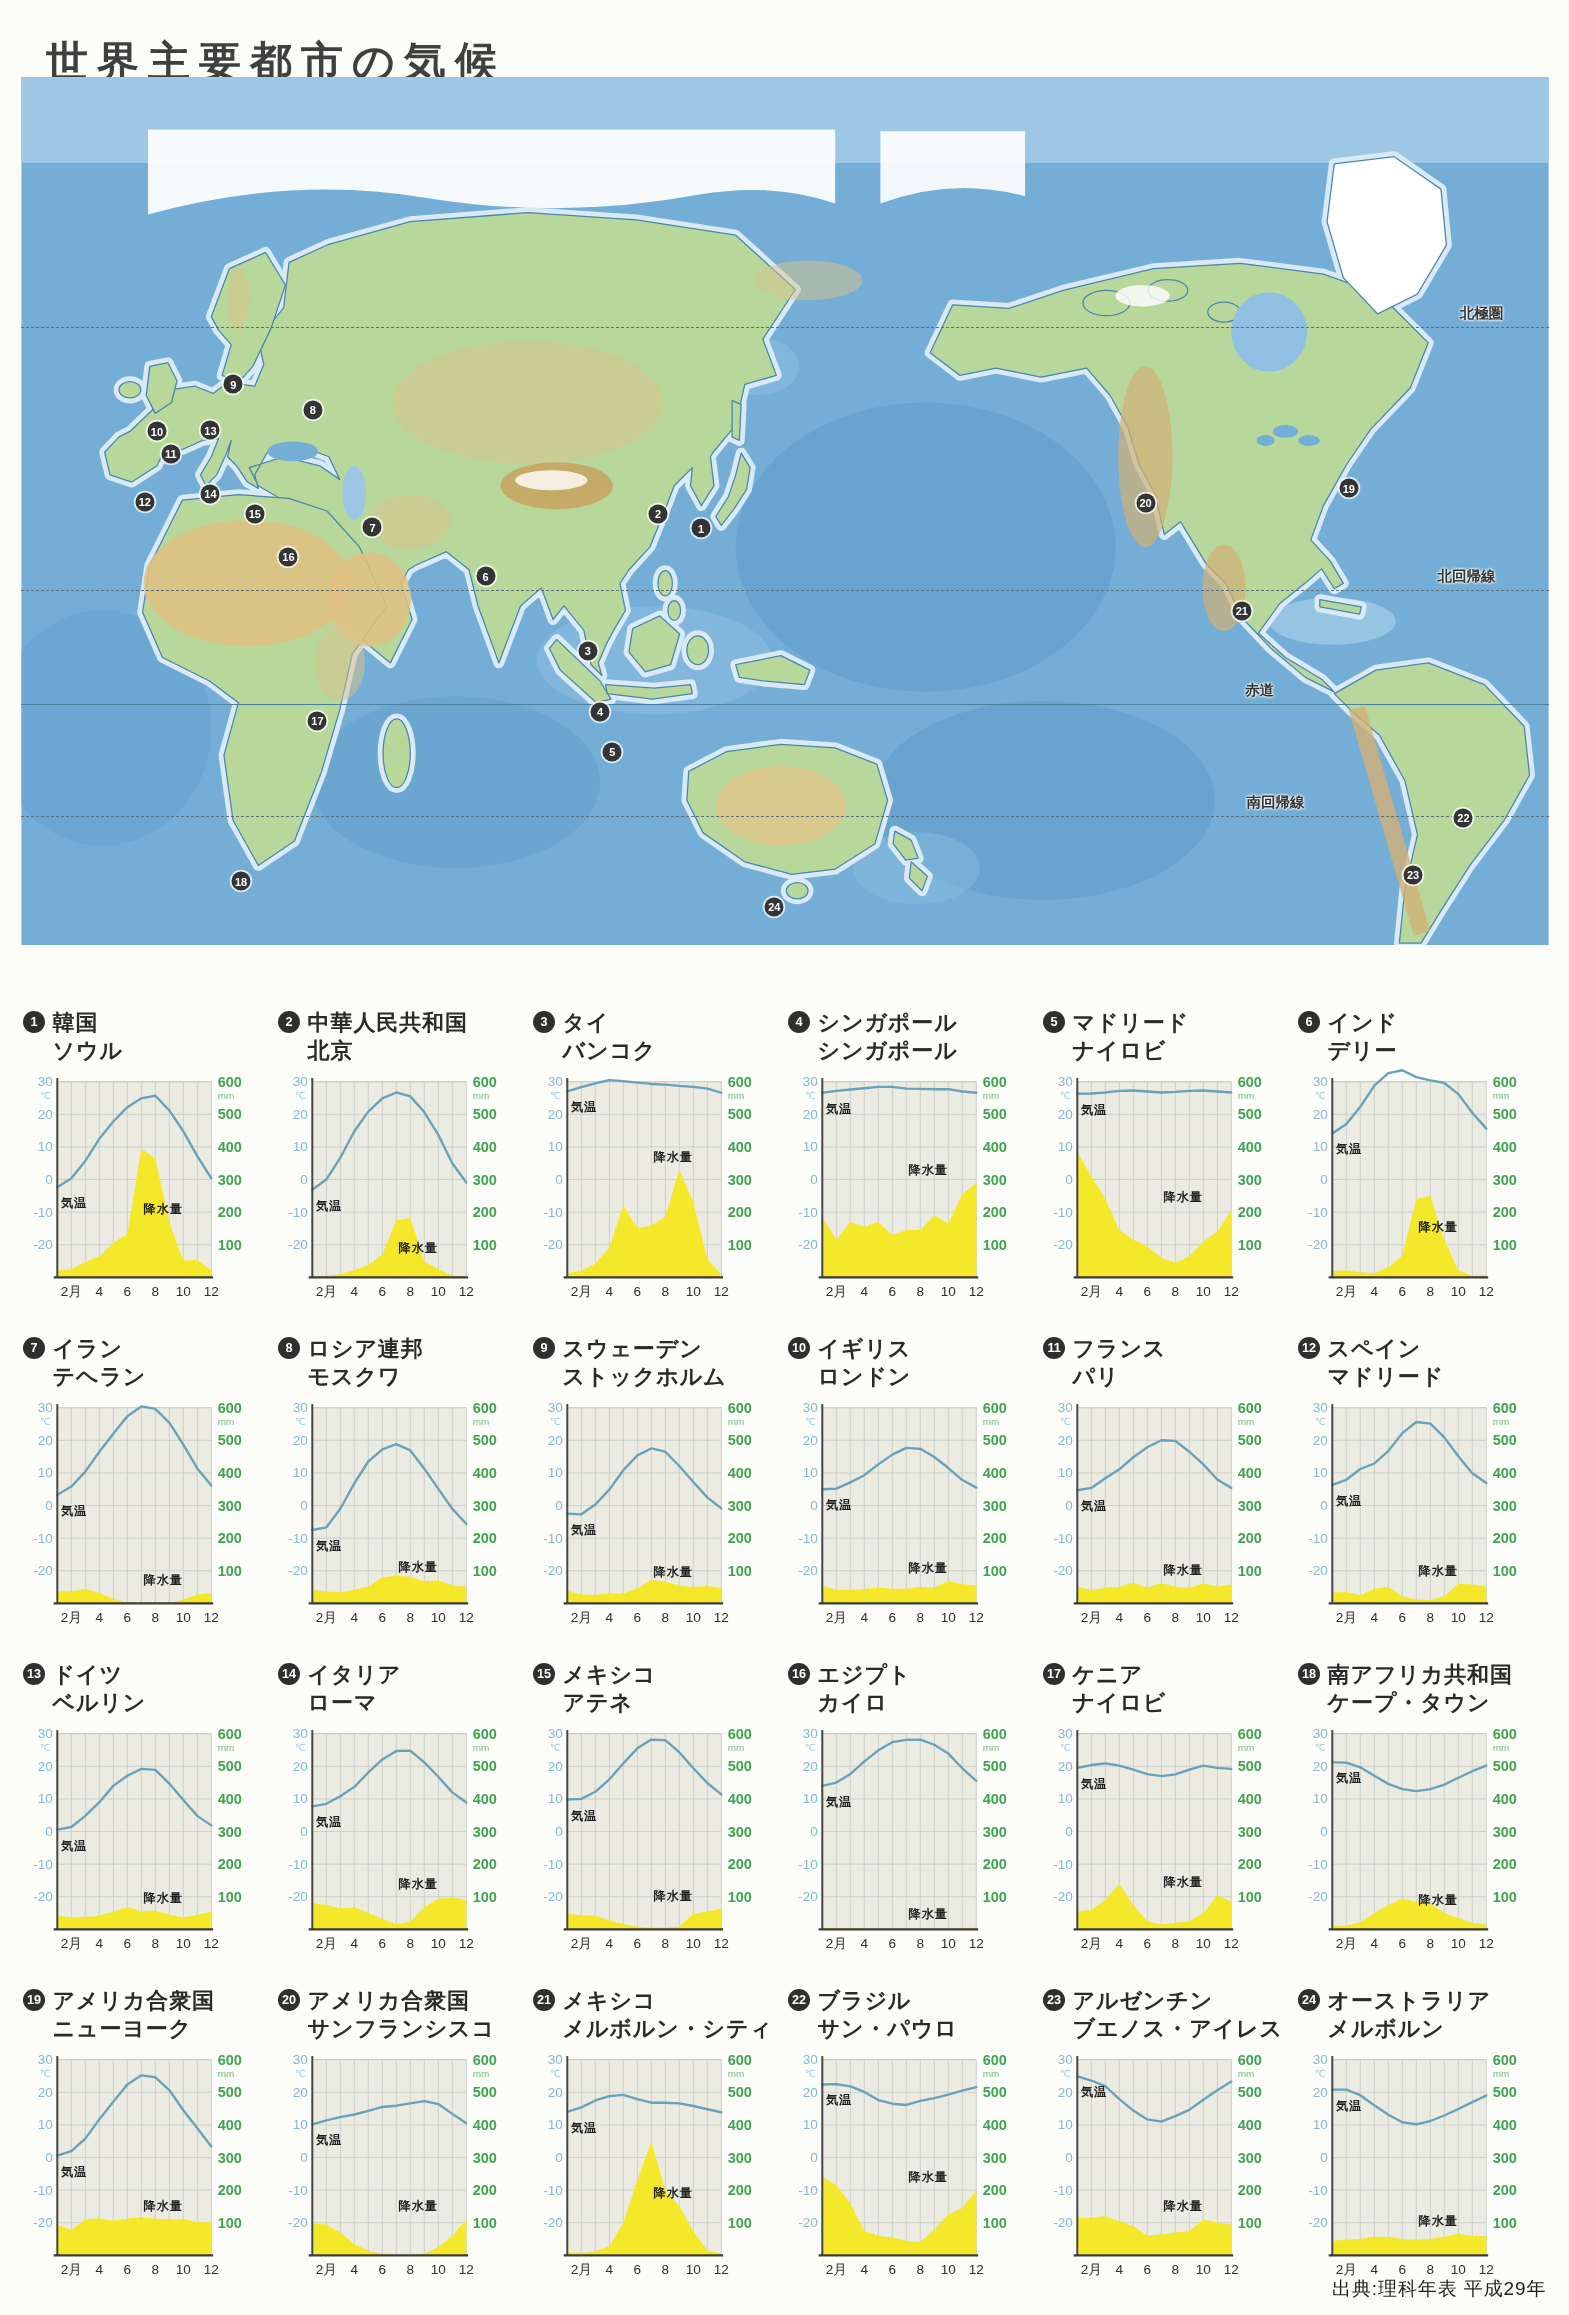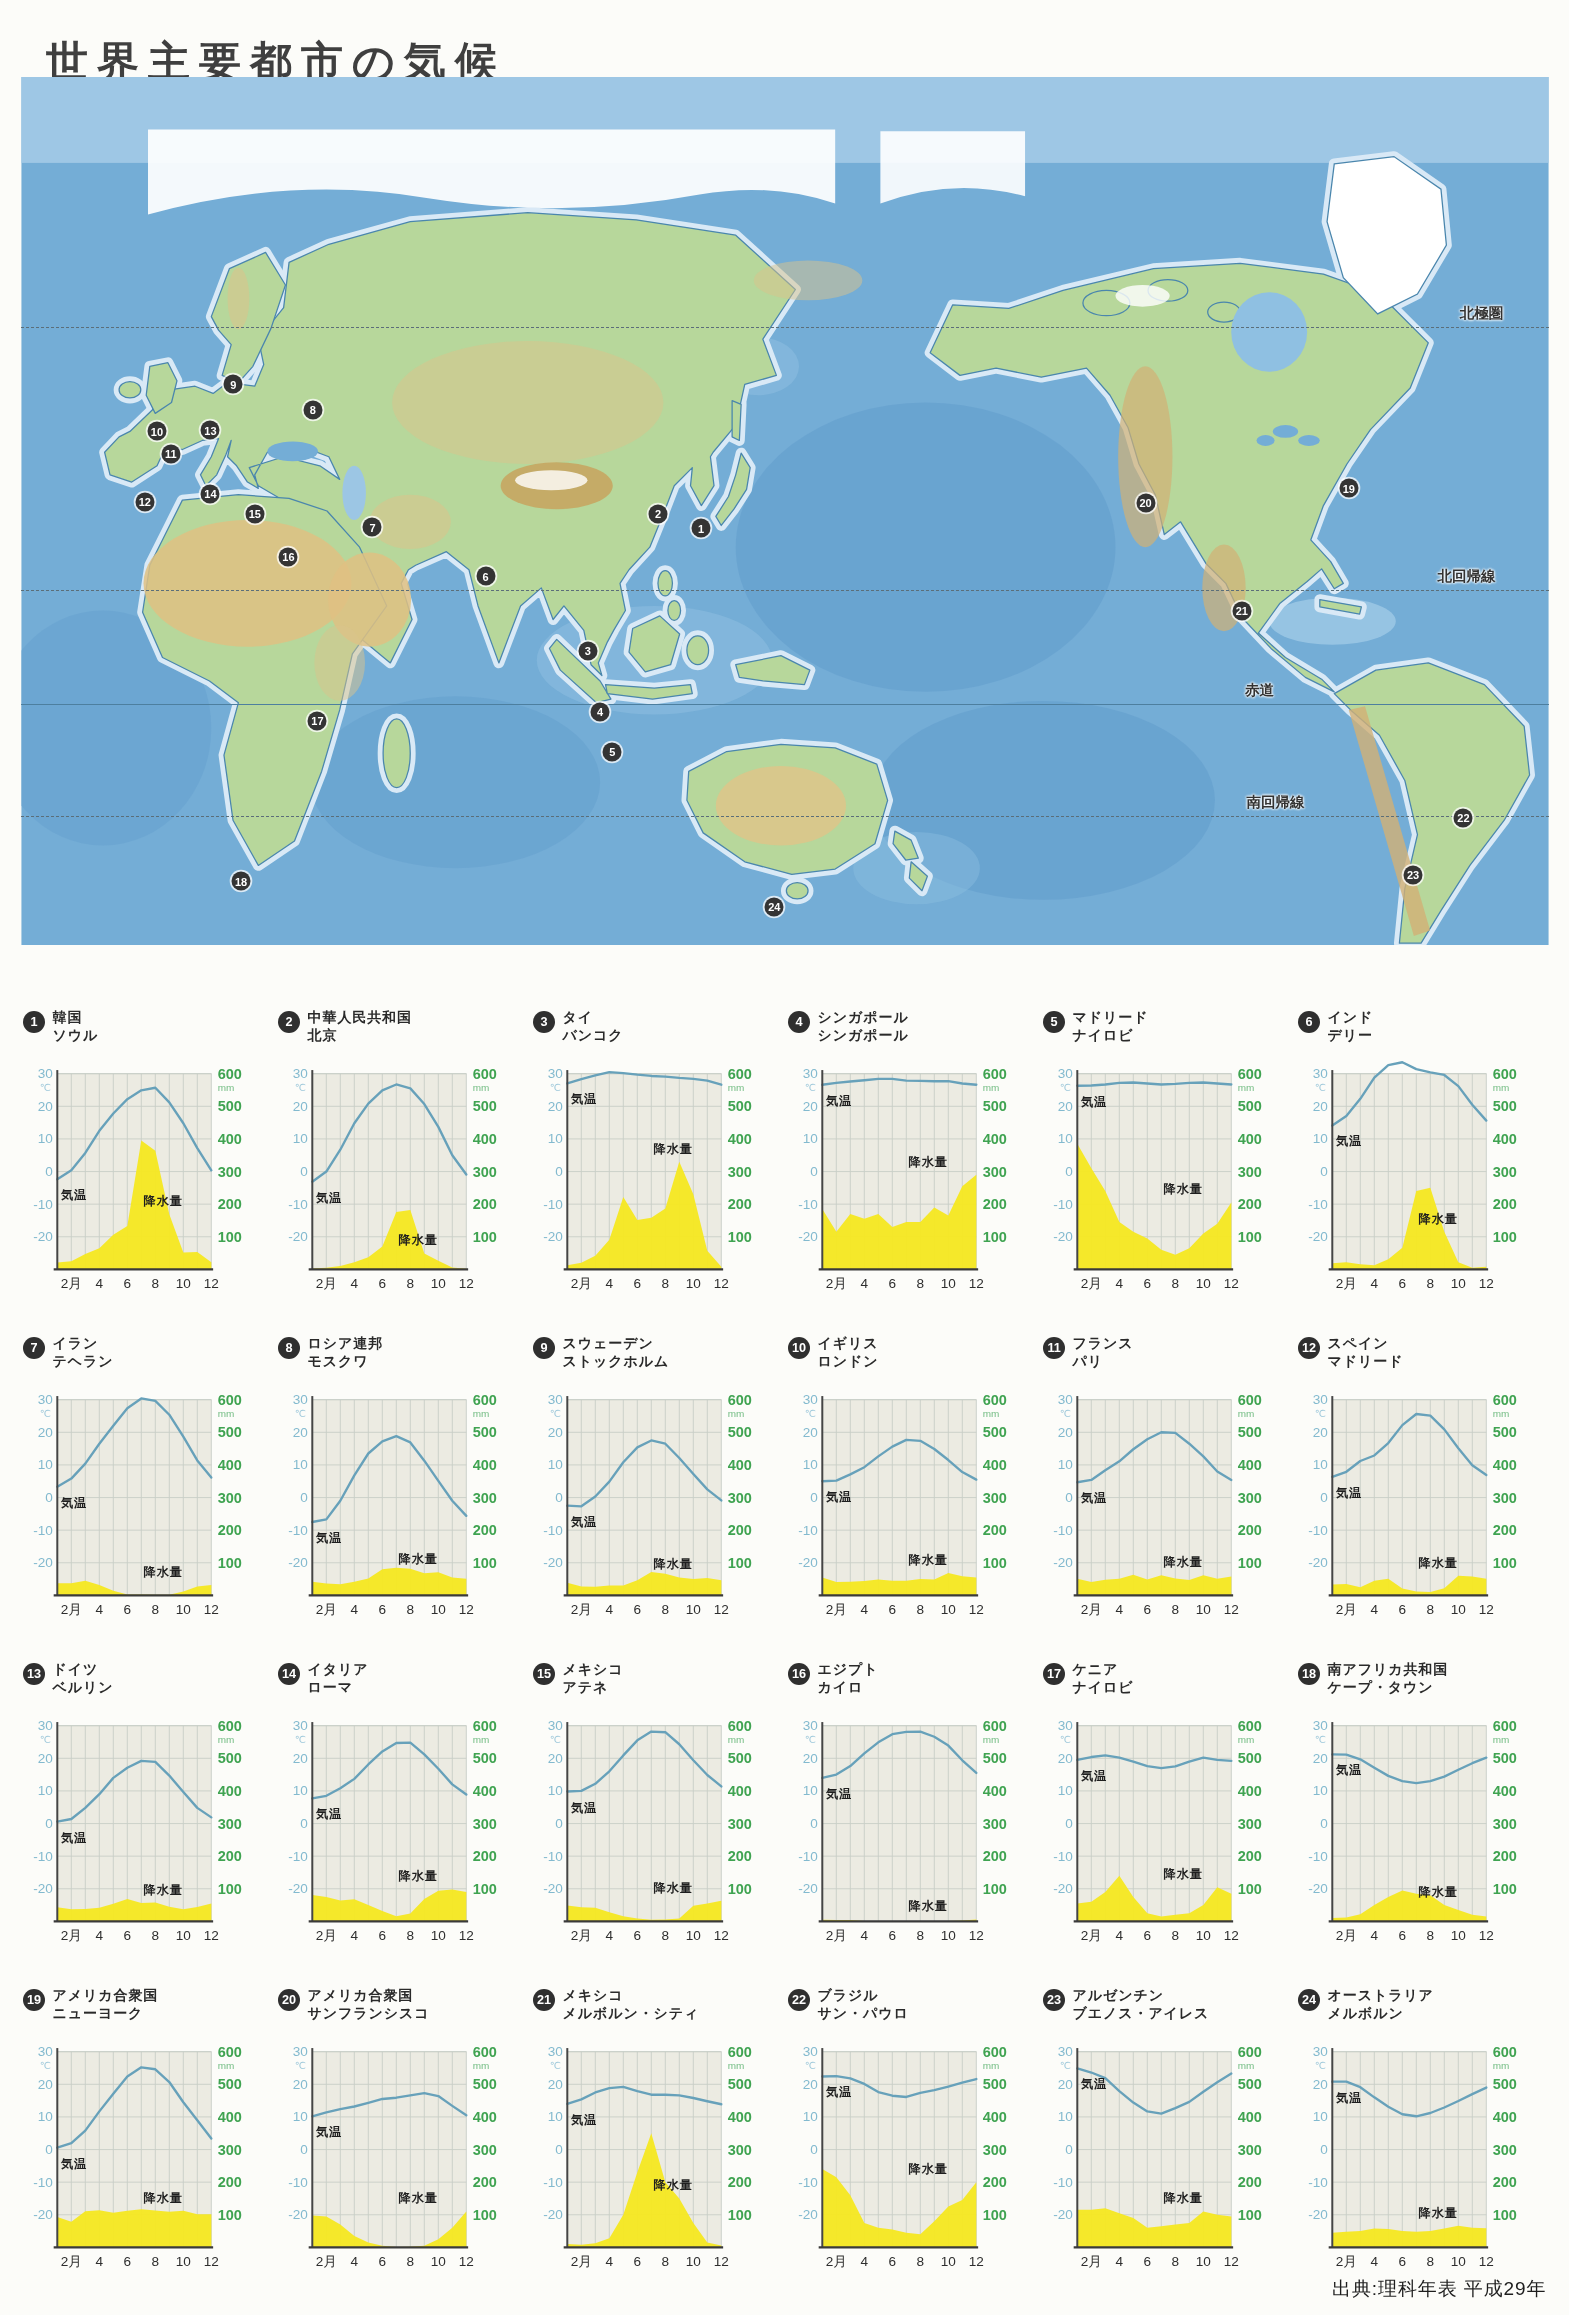--- a/index.html
+++ b/index.html
@@ -20,21 +20,21 @@
        background:#343434;color:#fff;font-size:11px;font-weight:bold;
        display:flex;align-items:center;justify-content:center;
        transform:translate(-50%,-50%);box-shadow:0 0 0 1.8px rgba(255,255,255,.75);}
   .charts-grid{position:absolute;left:21px;top:1007px;width:1528px;
        display:grid;grid-template-columns:repeat(6,255px);grid-auto-rows:326px;}
   .chart-cell{position:relative;}
   .chart-head{display:flex;align-items:flex-start;min-height:49px;padding-top:1.8px;}
   .badge{flex:0 0 auto;width:22.6px;height:22.6px;border-radius:50%;background:#2f2f2f;
        color:#fff;font-size:12.7px;font-weight:bold;display:flex;align-items:center;
        justify-content:center;margin:1.8px 7.2px 0 1.8px;}
-  .names{font-size:14px;font-weight:bold;color:#2a2a2a;line-height:1.28;letter-spacing:0.9px;}
+  .names{font-size:22px;font-weight:bold;color:#2a2a2a;line-height:1.28;letter-spacing:0.9px;}
   .chart-svg{display:block;margin-top:3.6px;}
   .source{position:absolute;right:22.6px;top:2276px;font-size:19px;color:#1d1d1d;letter-spacing:0.9px;}
 </style>
 </head>
 <body>
 
 <h1 class="page-title">世界主要都市の気候</h1>
 
 <div class="map-wrap">
   <svg width="1528" height="868" viewBox="0 0 1689 960">

